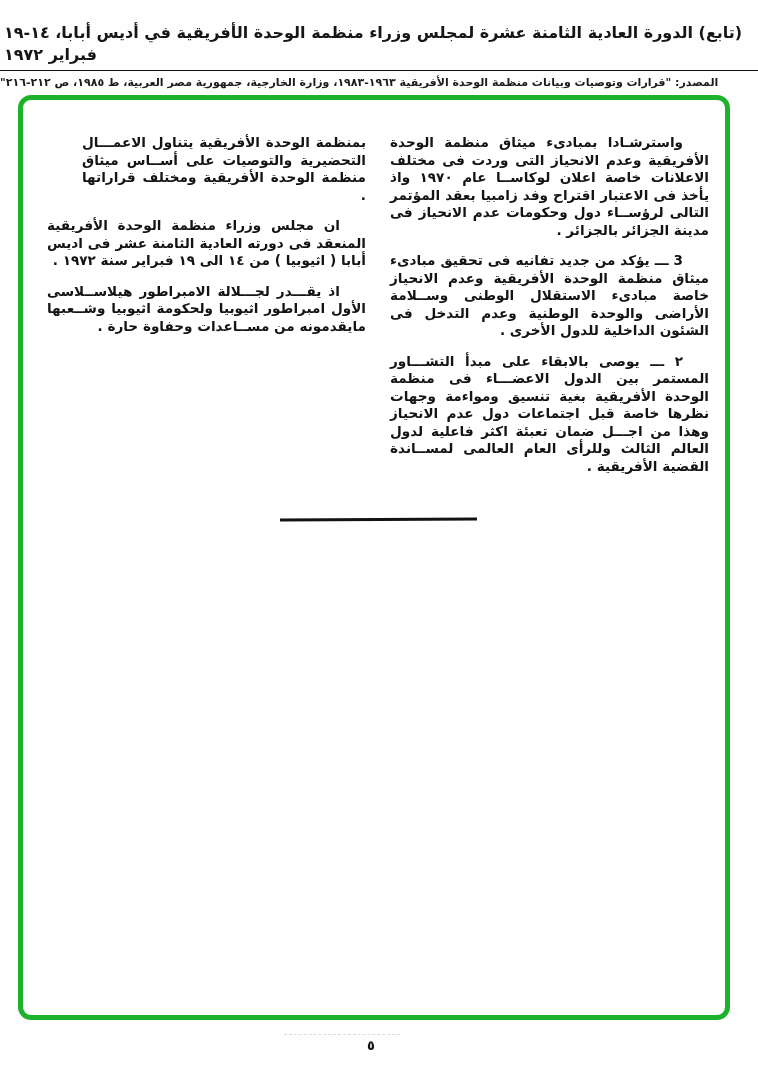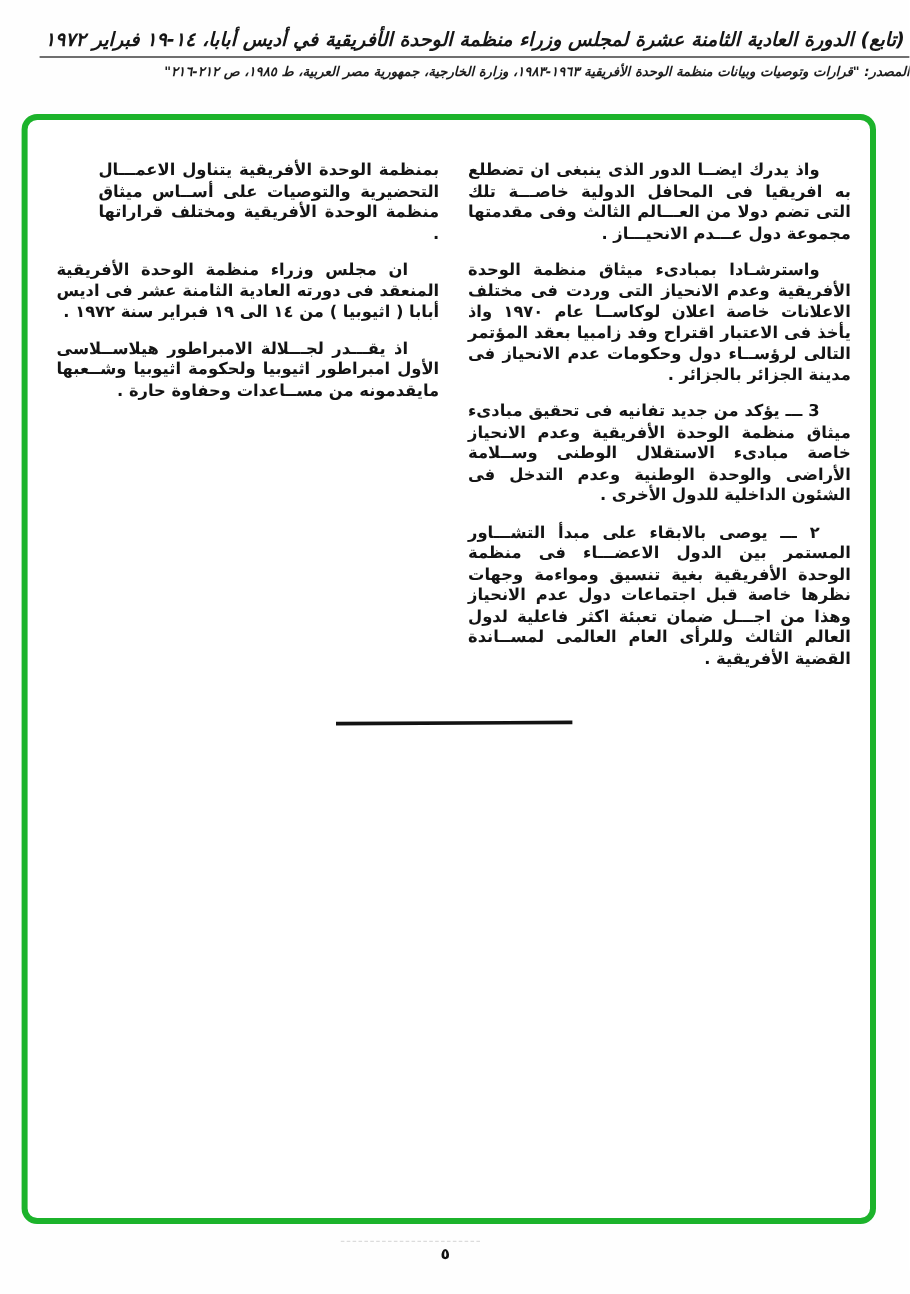--- a/index.html
+++ b/index.html
@@ -15,23 +15,22 @@
   }
   .page {
     position: relative;
     width: 758px;
     height: 1078px;
     background: #fefefe;
   }
   
   .header {
     direction: rtl;
-    text-align: right;
+    text-align: left;
     padding-top: 22px;
-    font-style: italic;
   }
   .header-line1 {
     font-size: 16px;
     font-weight: bold;
     letter-spacing: 0.2px;
     line-height: 1.4;
     border-bottom: 1.5px solid #111;
     display: inline-block;
     padding: 0 4px 3px 4px;
   }
@@ -129,21 +128,20 @@
 
   <div class="header">
     <div class="header-line1">(تابع) الدورة العادية الثامنة عشرة لمجلس وزراء منظمة الوحدة الأفريقية في أديس أبابا، ١٤-١٩ فبراير ١٩٧٢</div>
     <div class="header-line2">المصدر: "قرارات وتوصيات وبيانات منظمة الوحدة الأفريقية ١٩٦٣-١٩٨٣، وزارة الخارجية، جمهورية مصر العربية، ط ١٩٨٥، ص ٢١٢-٢١٦"</div>
   </div>
 
   <div class="frame">
     <div class="columns">
 
       <div class="col">
-        <p>واذ يدرك ايضــا الدور الذى ينبغى ان تضطلع به افريقيا فى المحافل الدولية خاصـــة تلك التى تضم دولا من العـــالم الثالث وفى مقدمتها مجموعة دول عـــدم الانحيـــاز .</p>
         <p>واسترشـادا بمبادىء ميثاق منظمة الوحدة الأفريقية وعدم الانحياز التى وردت فى مختلف الاعلانات خاصة اعلان لوكاســا عام ١٩٧٠ واذ يأخذ فى الاعتبار اقتراح وفد زامبيا بعقد المؤتمر التالى لرؤســاء دول وحكومات عدم الانحياز فى مدينة الجزائر بالجزائر .</p>
         <p>3 ـــ يؤكد من جديد تفانيه فى تحقيق مبادىء ميثاق منظمة الوحدة الأفريقية وعدم الانحياز خاصة مبادىء الاستقلال الوطنى وســلامة الأراضى والوحدة الوطنية وعدم التدخل فى الشئون الداخلية للدول الأخرى .</p>
         <p>٢ ـــ يوصى بالابقاء على مبدأ التشـــاور المستمر بين الدول الاعضـــاء فى منظمة الوحدة الأفريقية بغية تنسيق ومواءمة وجهات نظرها خاصة قبل اجتماعات دول عدم الانحياز وهذا من اجـــل ضمان تعبئة اكثر فاعلية لدول العالم الثالث وللرأى العام العالمى لمســاندة القضية الأفريقية .</p>
       </div>
 
       <div class="col">
         <p class="no-indent">بمنظمة الوحدة الأفريقية يتناول الاعمـــال التحضيرية والتوصيات على أســاس ميثاق منظمة الوحدة الأفريقية ومختلف قراراتها .</p>
         <p>ان مجلس وزراء منظمة الوحدة الأفريقية المنعقد فى دورته العادية الثامنة عشر فى اديس أبابا ( اثيوبيا ) من ١٤ الى ١٩ فبراير سنة ١٩٧٢ .</p>
         <p>اذ يقـــدر لجـــلالة الامبراطور هيلاســلاسى الأول امبراطور اثيوبيا ولحكومة اثيوبيا وشــعبها مايقدمونه من مســاعدات وحفاوة حارة .</p>
       </div>

